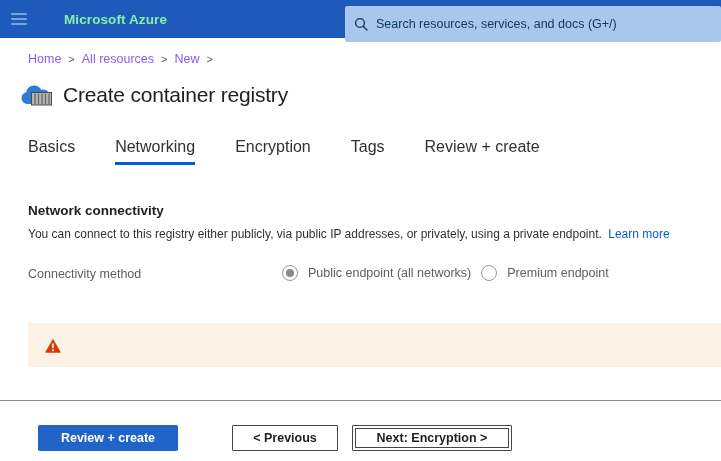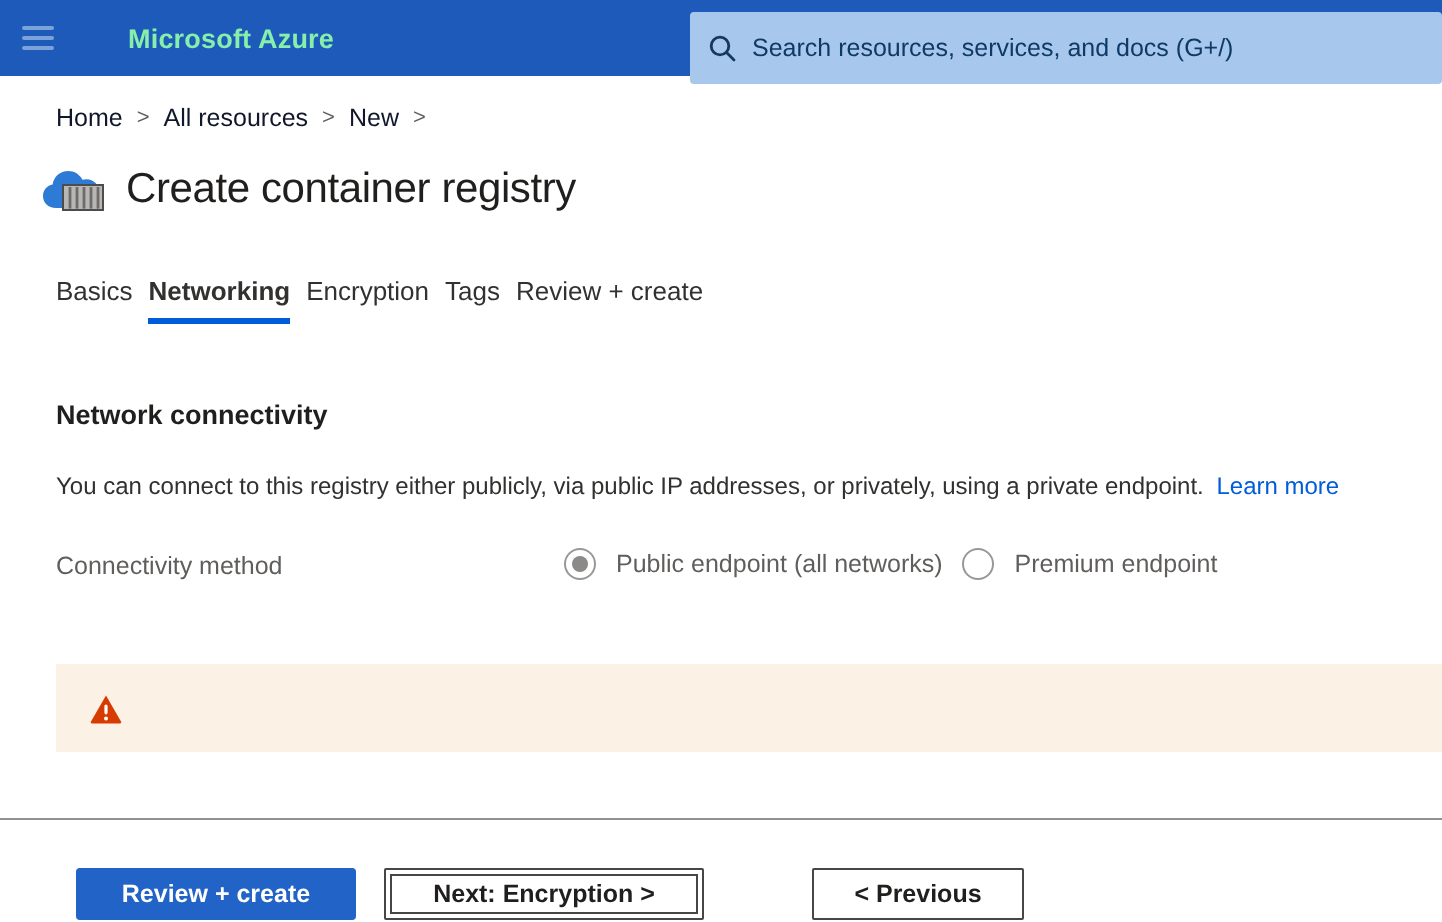--- a/index.html
+++ b/index.html
@@ -61,21 +61,21 @@
   .searchbox input::placeholder { color: #0e3a66; opacity: 1; }
 
   
   .breadcrumb {
     margin: 13px 0 0 28px;
     font-size: 12.5px;
     height: 15px;
     display: flex;
     align-items: center;
   }
-  .breadcrumb a { color: #0f172a; text-decoration: none; cursor: pointer; }
+  .breadcrumb a { color: #8b5cf6; text-decoration: none; cursor: pointer; }
   .crumb-sep { color: #605e5c; margin: 0 7px; font-size: 11px; }
 
   
   .page-header {
     margin: 13px 0 0 20px;
     display: flex;
     align-items: center;
     height: 32px;
   }
   .page-title {
@@ -83,44 +83,44 @@
     font-weight: normal;
     color: #201f1e;
     margin-left: 9px;
     letter-spacing: -0.2px;
   }
 
   
   .tabs {
     margin: 27px 0 0 28px;
     display: flex;
-    gap: 8px;
-    font-size: 13px;
+    gap: 40px;
+    font-size: 16px;
   }
   .tab {
     padding-bottom: 6px;
     border-bottom: 3px solid transparent;
     color: #323130;
     cursor: pointer;
     white-space: nowrap;
   }
   .tab.active {
-    font-weight: bold;
+    font-weight: normal;
     border-bottom-color: #015cda;
   }
 
   
   .section-heading {
     margin: 38px 0 0 28px;
     font-size: 13.5px;
     font-weight: bold;
     color: #201f1e;
   }
   .section-desc {
-    margin: 21px 0 0 28px;
+    margin: 9px 0 0 28px;
     font-size: 12px;
     white-space: nowrap;
     color: #323130;
   }
   .section-desc a { color: #015cda; text-decoration: none; cursor: pointer; margin-left: 3px; }
 
   
   .form-row {
     margin: 24px 0 0 28px;
     display: flex;
@@ -293,15 +293,15 @@
   <svg width="16" height="15" viewBox="0 0 16 15">
     <path d="M8 0.8 L15.5 13.8 C15.8 14.3 15.5 14.8 14.9 14.8 L1.1 14.8 C0.5 14.8 0.2 14.3 0.5 13.8 Z" fill="#d83b01"></path>
     <rect x="7.2" y="5.2" width="1.6" height="5" rx="0.8" fill="#ffffff"></rect>
     <circle cx="8" cy="12.3" r="1" fill="#ffffff"></circle>
   </svg>
 </div>
 
 <div class="footer-divider"></div>
 <div class="footer">
   <button class="btn btn-primary">Review + create</button>
+  <button class="btn btn-secondary">&lt; Previous</button>
   <button class="btn btn-next">Next: Encryption &gt;</button>
-  <button class="btn btn-secondary">&lt; Previous</button>
 </div>
 
 </body></html>

